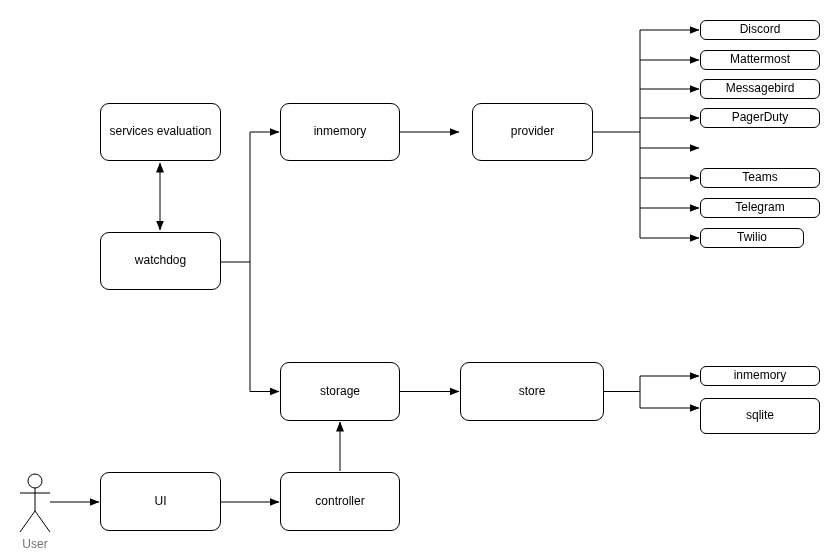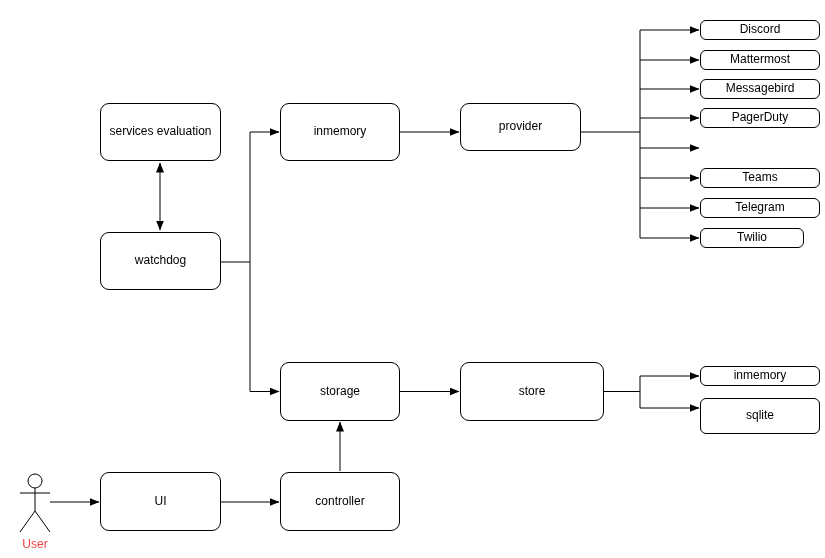--- a/index.html
+++ b/index.html
@@ -27,21 +27,21 @@
   }
   .node.big { border-radius: 9px; text-align: right; }
   .node.small { border-radius: 6px; }
   .actor-label {
     position: absolute;
     left: 8px;
     top: 537px;
     width: 54px;
     text-align: center;
     font-size: 12px;
-    color: #ef4444;
+    color: #737373;
   }
 </style>
 </head>
 <body>
 
 <div class="canvas">
 
   <svg class="edges-layer" width="825" height="558" viewBox="0 0 825 558" fill="none" stroke="#000000" stroke-width="1">
     <defs>
       <marker id="arrow" viewBox="0 0 10 8" refX="9.5" refY="4" markerWidth="10" markerHeight="8" markerUnits="userSpaceOnUse" orient="auto-start-reverse">
@@ -89,21 +89,21 @@
       <line x1="35" y1="511" x2="50" y2="532"></line>
     </g>
   </svg>
 
   <div class="node big" style="left:100px;top:103px;width:121px;height:58px">services evaluation</div>
 
   <div class="node big" style="left:100px;top:232px;width:121px;height:58px">watchdog</div>
 
   <div class="node big" style="left:280px;top:103px;width:120px;height:58px">inmemory</div>
 
-  <div class="node big" style="left:460px;top:103px;width:121px;height:48px">provider</div>
+  <div class="node big" style="left:472px;top:103px;width:121px;height:58px">provider</div>
 
   <div class="node big" style="left:280px;top:362px;width:120px;height:59px">storage</div>
 
   <div class="node big" style="left:460px;top:362px;width:144px;height:59px">store</div>
 
   <div class="node big" style="left:100px;top:472px;width:121px;height:59px">UI</div>
 
   <div class="node big" style="left:280px;top:472px;width:120px;height:59px">controller</div>
 
   <div class="node small" style="left:700px;top:20px;width:120px;height:20px">Discord</div>

